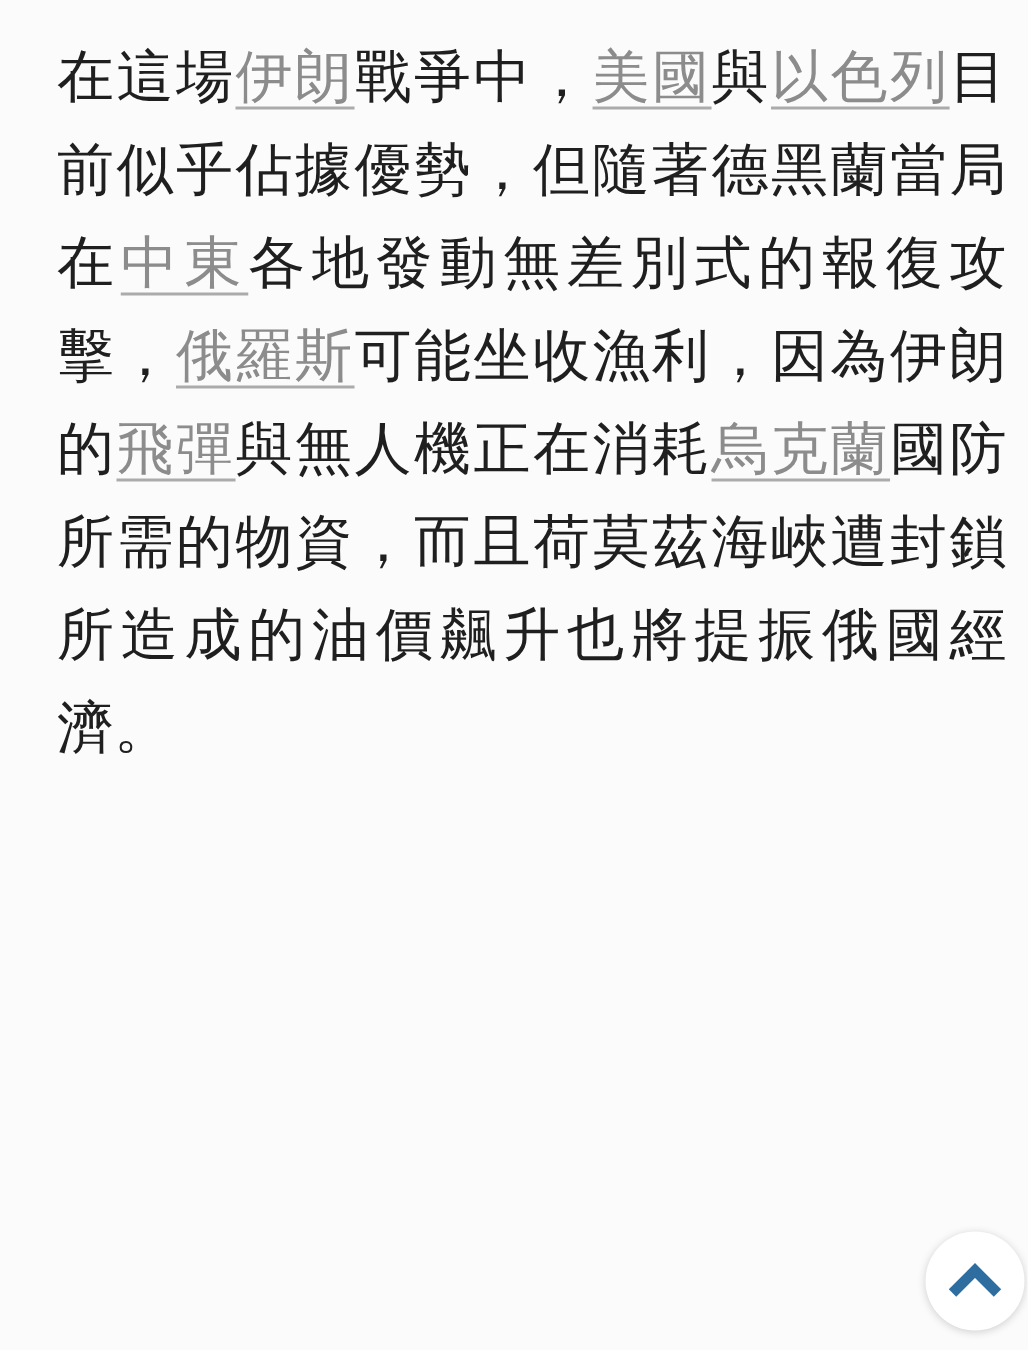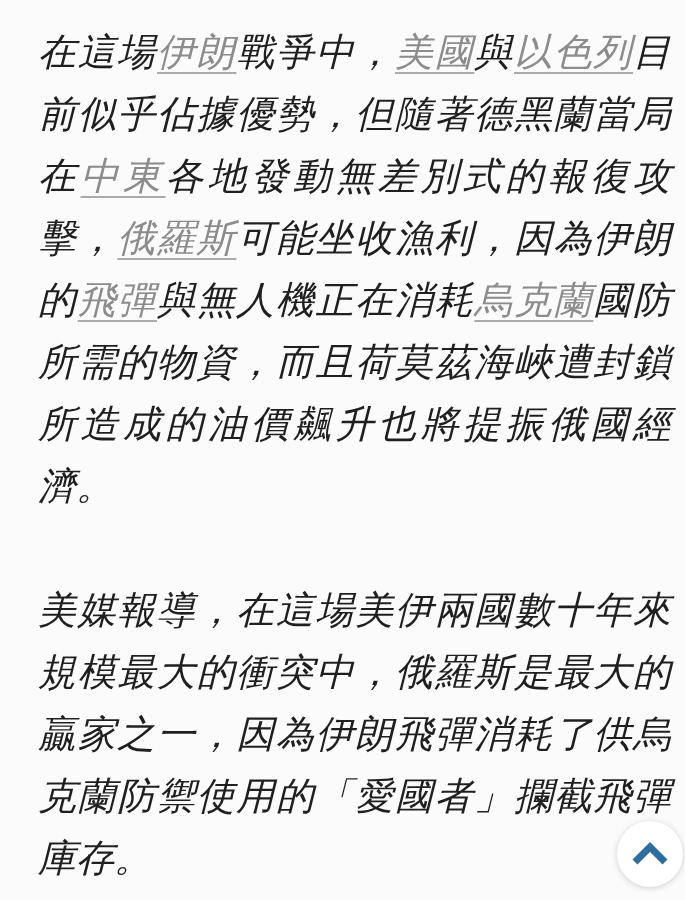--- a/index.html
+++ b/index.html
@@ -14,21 +14,20 @@
   body{
     width:685px;height:900px;
     background:var(--bg);
     font-family:"Liberation Sans",sans-serif;
     overflow:hidden;
     position:relative;
   }
   .article{
     padding:21px 14px 0 38px;
     width:633px;
-    font-style:italic;
   }
   p.para{
     margin:0 0 62px 0;
     font-size:38px;
     line-height:62px;
     color:var(--text);
     text-align:justify;
     word-break:normal;
   }
   p.para:last-child{margin-bottom:0;}
@@ -54,21 +53,20 @@
     padding:0;
   }
   .fab svg{display:block;}
 </style>
 </head>
 <body>
 
 <main class="article">
   <div>
       <p class="para"><span>在這場</span><a class="inline-link">伊朗</a><span>戰爭中，</span><a class="inline-link">美國</a><span>與</span><a class="inline-link">以色列</a><span>目前似乎佔據優勢，但隨著德黑蘭當局在</span><a class="inline-link">中東</a><span>各地發動無差別式的報復攻擊，</span><a class="inline-link">俄羅斯</a><span>可能坐收漁利，因為伊朗的</span><a class="inline-link">飛彈</a><span>與無人機正在消耗</span><a class="inline-link">烏克蘭</a><span>國防所需的物資，而且荷莫茲海峽遭封鎖所造成的油價飆升也將提振俄國經濟。</span></p>
-      <p class="para"><span>美媒報導，在這場美伊兩國數十年來規模最大的衝突中，俄羅斯是最大的贏家之一，因為伊朗飛彈消耗了供烏克蘭防禦使用的「愛國者」攔截飛彈庫存。</span></p>
     </div>
 </main>
 
 <button class="fab" aria-label="scroll to top">
   <svg width="38" height="26" viewBox="0 0 38 26">
     <path d="M4 21 L19 6 L34 21" fill="none" stroke="var(--accent)" stroke-width="7" stroke-linejoin="miter" stroke-linecap="butt"></path>
   </svg>
 </button>
 
 </body></html>

